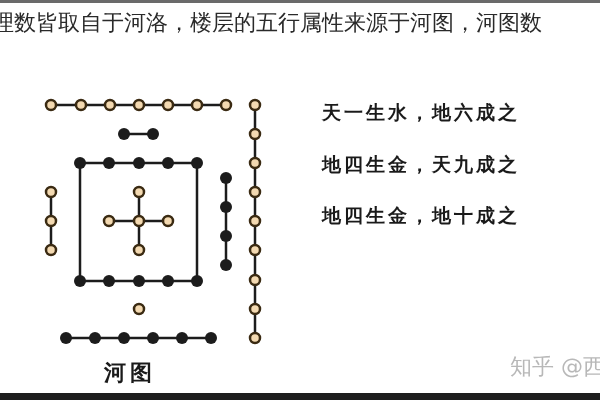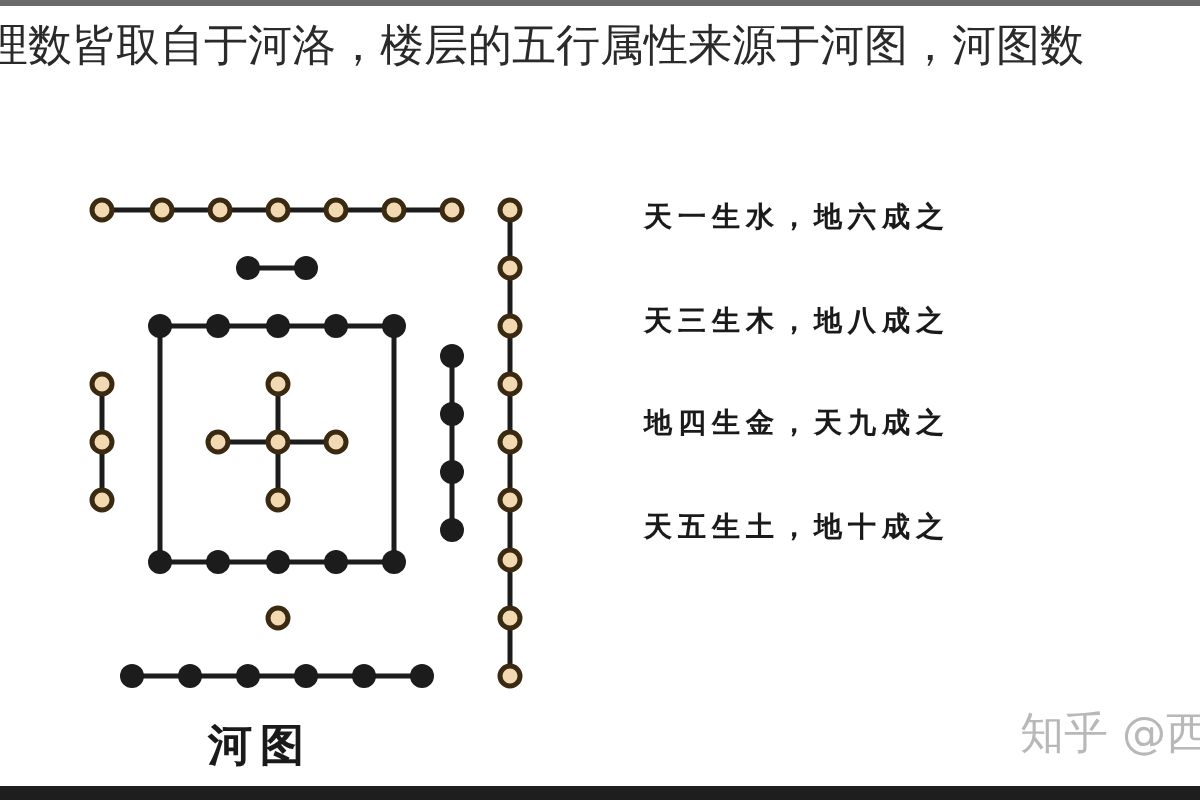--- a/index.html
+++ b/index.html
@@ -14,21 +14,21 @@
     position: absolute; left: -8px; top: 8px; white-space: nowrap;
     font-size: 22px; color: #2a2a2a; letter-spacing: 0px;
   }
   .diagram { position: absolute; left: 0; top: 0; width: 240px; height: 390px; margin-left: 36px; }
   .diagram-label {
     position: absolute; left: 68px; top: 358px; font-size: 22px; font-weight: bold;
     color: #1a1a1a; letter-spacing: 4px;
   }
   .verses { position: absolute; left: 322px; top: 100px; }
   .verse {
-    font-size: 14px; font-weight: bold; color: #1a1a1a; height: 51.5px;
+    font-size: 19px; font-weight: bold; color: #1a1a1a; height: 51.5px;
     letter-spacing: 3px; white-space: nowrap;
   }
   .watermark {
     position: absolute; left: 510px; top: 352px; font-size: 22px;
     color: #b8b8b8; white-space: nowrap;
   }
 </style>
 </head>
 <body>
 
@@ -107,20 +107,19 @@
       <circle cx="117" cy="338" r="6"></circle>
         <circle cx="146" cy="338" r="6"></circle>
         <circle cx="175" cy="338" r="6"></circle>
     </g>
   </svg>
   <div class="diagram-label">河图</div>
 </div>
 
 <div class="verses">
   <div class="verse">天一生水，地六成之</div>
-  <div class="verse">天三生木，地八成之</div>
   <div class="verse">地四生金，天九成之</div>
-  <div class="verse">天五生土，地十成之</div>
+  <div class="verse">地四生金，地十成之</div>
 </div>
 
 <div class="watermark">知乎 @西</div>
 
 <div class="bottom-rule"></div>
 
 </body></html>

